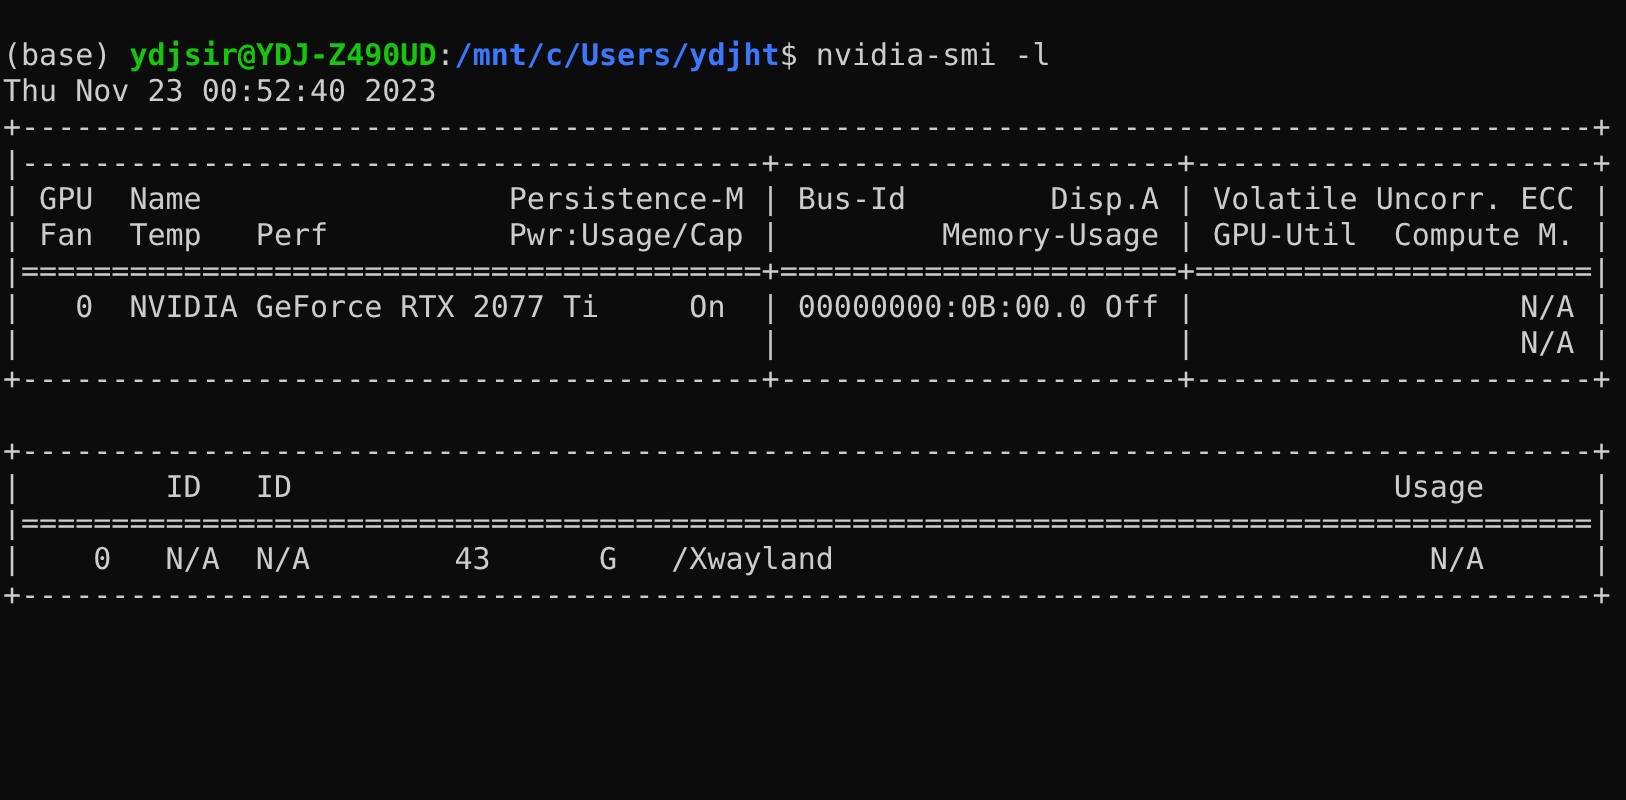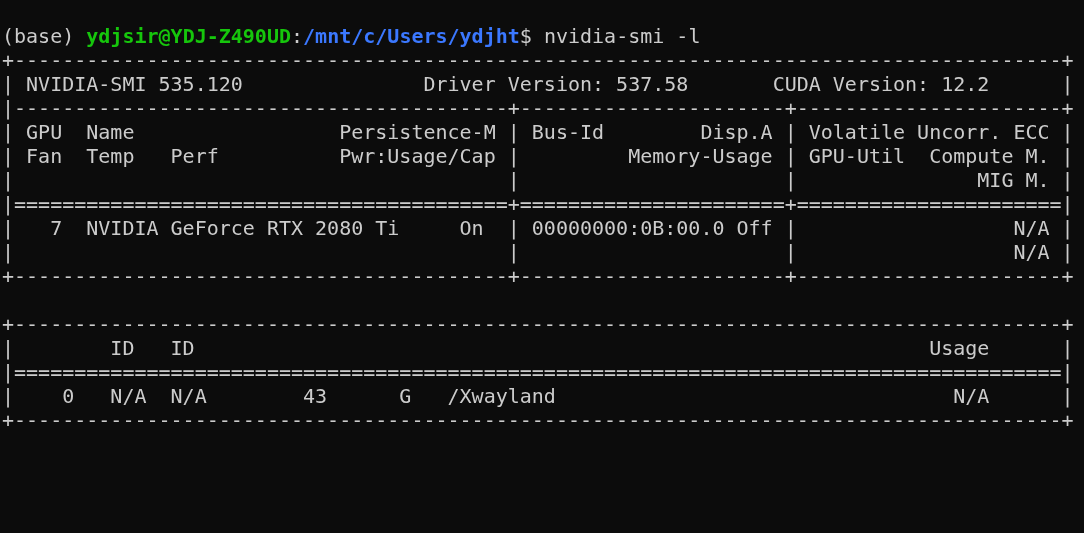--- a/index.html
+++ b/index.html
@@ -37,29 +37,28 @@
     font-weight: bold;
   }
 </style>
 </head>
 <body>
 
 <div class="screen">
 
   <div class="line"><span class="seg-env">(base) </span><span class="seg-user">ydjsir@YDJ-Z490UD</span><span class="seg-colon">:</span><span class="seg-path">/mnt/c/Users/ydjht</span><span class="seg-dollar">$</span><span class="seg-cmd"> nvidia-smi -l</span></div>
 
+  <div class="line">Thu Nov 23 00:52:40 2023</div>
 
   <div class="line">+---------------------------------------------------------------------------------------+</div>
-  <div class="line">| NVIDIA-SMI 535.120               Driver Version: 537.58       CUDA Version: 12.2      |</div>
   <div class="line">|-----------------------------------------+----------------------+----------------------+</div>
   <div class="line">| GPU  Name                 Persistence-M | Bus-Id        Disp.A | Volatile Uncorr. ECC |</div>
   <div class="line">| Fan  Temp   Perf          Pwr:Usage/Cap |         Memory-Usage | GPU-Util  Compute M. |</div>
-  <div class="line">|                                         |                      |               MIG M. |</div>
   <div class="line">|=========================================+======================+======================|</div>
-  <div class="line">|   7  NVIDIA GeForce RTX 2080 Ti     On  | 00000000:0B:00.0 Off |                  N/A |</div>
+  <div class="line">|   0  NVIDIA GeForce RTX 2077 Ti     On  | 00000000:0B:00.0 Off |                  N/A |</div>
   <div class="line">|                                         |                      |                  N/A |</div>
   <div class="line">+-----------------------------------------+----------------------+----------------------+</div>
   <div class="line"></div>
   <div class="line">+---------------------------------------------------------------------------------------+</div>
   <div class="line">|        ID   ID                                                             Usage      |</div>
   <div class="line">|=======================================================================================|</div>
   <div class="line">|    0   N/A  N/A        43      G   /Xwayland                                 N/A      |</div>
   <div class="line">+---------------------------------------------------------------------------------------+</div>
 
 </div>

